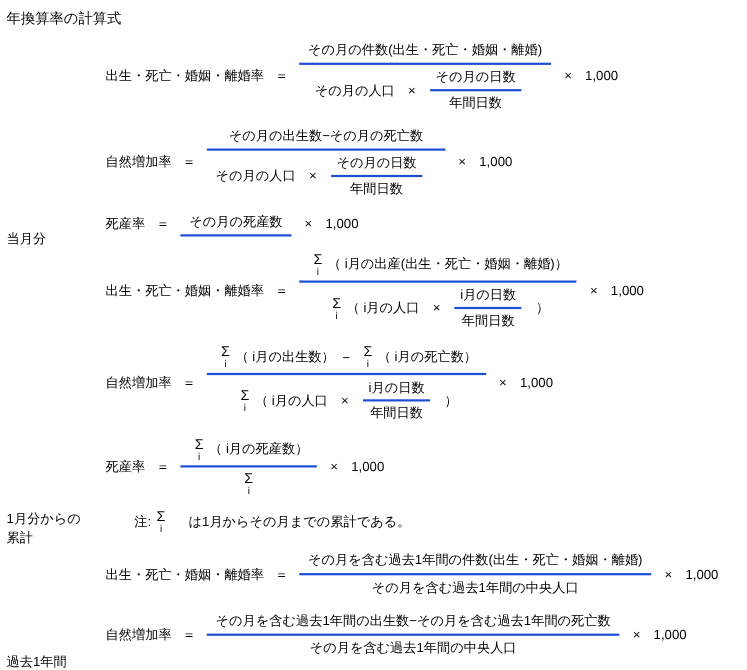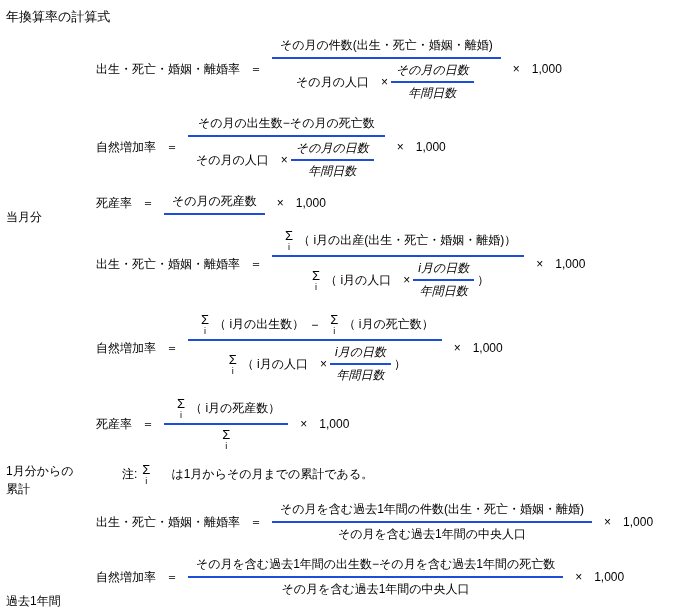--- a/index.html
+++ b/index.html
@@ -17,21 +17,21 @@
   .side { flex:0 0 90px; width:90px; padding-top:10px; line-height:1.45; }
   .sec-body { flex:1; }
   .row { display:flex; align-items:center; margin-bottom:11px; }
   .lhs { margin-right:10px; white-space:nowrap; }
   .eq  { margin-right:8px; white-space:nowrap; }
   .tail { margin-left:10px; white-space:nowrap; }
   .frac { display:inline-flex; flex-direction:column; align-items:stretch; margin:0 2px; }
   .frac .num, .frac .den { display:flex; align-items:center; justify-content:center; white-space:nowrap; }
   .frac .num { border-bottom:2px solid #1d4ed8; padding:1px 8px 3px; }
   .frac .den { padding:3px 8px 1px; }
-  .frac.inner { margin:0 3px;font-style:italic; }
+  .frac.inner { margin:0 13px; }
   .frac.inner .num { padding:0 5px 2px; }
   .frac.inner .den { padding:2px 5px 0; }
   .sigma { display:inline-flex; flex-direction:column; align-items:center; line-height:1; margin:0 5px; }
   .sigma .sym { font-size:13px; }
   .sigma .sub { font-size:9px; margin-top:1px; }
   .minus { margin:0 7px; }
   .note-row { display:flex; align-items:center; margin:2px 0 12px 26px; }
   .note-row .txt { margin-left:16px; }
 </style>
 </head>

